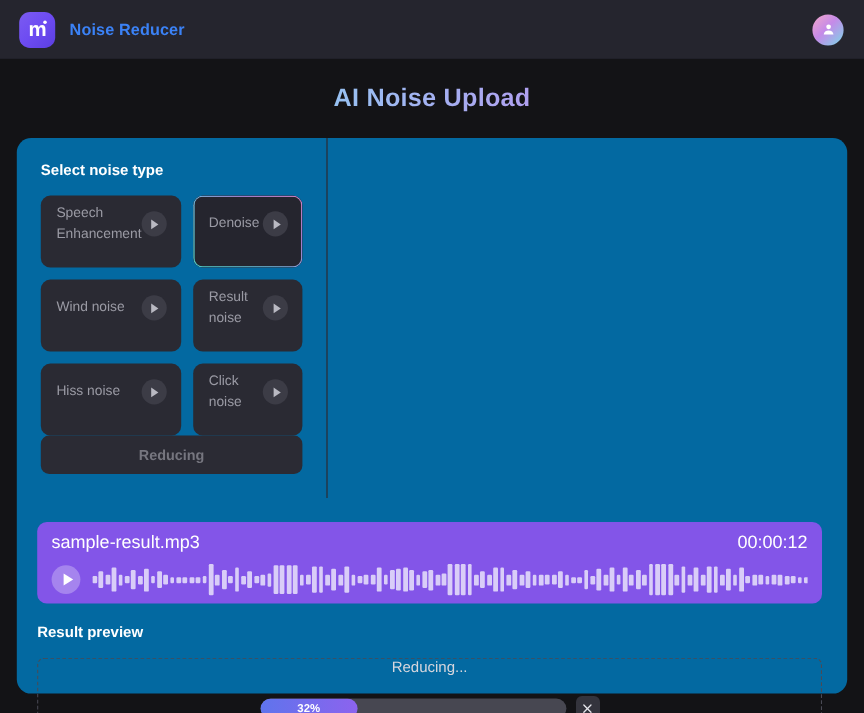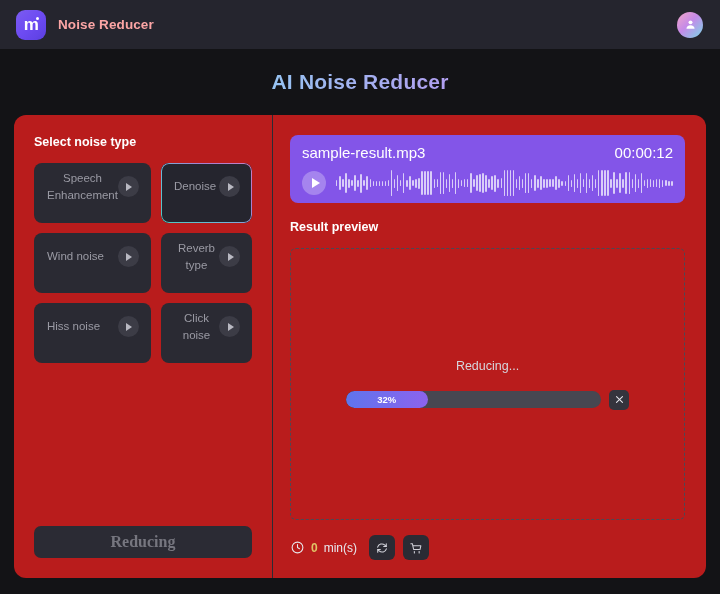--- a/index.html
+++ b/index.html
@@ -40,21 +40,21 @@
     margin-top: -1px;
   }
   .logo-dot {
     position: absolute;
     top: 7px; right: 7px;
     width: 3px; height: 3px;
     border-radius: 50%;
     background: #fff;
   }
   .brand-title {
-    color: #fca5a5;
+    color: #3b82f6;
     font-size: 13.5px;
     font-weight: 700;
     letter-spacing: 0.1px;
   }
   .avatar {
     position: absolute;
     right: 17px; top: 50%;
     transform: translateY(-50%);
     width: 26px; height: 26px;
     border-radius: 50%;
@@ -74,23 +74,24 @@
     color: transparent;
     -webkit-text-fill-color: transparent;
     letter-spacing: 0.2px;
   }
 
   
   .card {
     position: absolute;
     left: 14px; top: 115px;
     width: 692px; height: 463px;
-    background: #b91c1c;
+    background: #0369a1;
     border-radius: 12px;
     display: flex;
+    flex-direction: column;
   }
 
   
   .left-panel {
     width: 259px;
     border-right: 1px solid #2b2b33;
     padding: 20px;
     display: flex;
     flex-direction: column;
   }
@@ -108,21 +109,20 @@
   .noise-card {
     position: relative;
     height: 60px;
     background: #2a2a33;
     border-radius: 8px;
     display: flex;
     align-items: center;
     justify-content: space-between;
     padding: 0 12px 13px 13px;
     cursor: pointer;
-    text-align: center;
   }
   .noise-card .label {
     color: #9a9aa4;
     font-size: 11.5px;
     line-height: 1.45;
     max-width: 72px;
   }
   .noise-card.selected {
     background: #25252e;
   }
@@ -152,23 +152,23 @@
     border-bottom: 4px solid transparent;
     margin-left: 2px;
   }
   .reduce-btn {
     margin-top: auto;
     height: 32px;
     background: #2b2b34;
     border-radius: 7px;
     border: none;
     color: #76767f;
-    font-size: 16px;
+    font-size: 12px;
     font-weight: 700;
-    font-family: Liberation Serif, serif;
+    font-family: Liberation Sans, sans-serif;
     cursor: default;
   }
 
   
   .right-panel {
     flex: 1;
     padding: 20px 21px 18px 17px;
     display: flex;
     flex-direction: column;
   }
@@ -341,21 +341,21 @@
     <span class="brand-title">Noise Reducer</span>
   </div>
   <div class="avatar">
     <svg width="13" height="13" viewBox="0 0 24 24" fill="#ffffff">
       <circle cx="12" cy="8" r="3.6"></circle>
       <path d="M4.5 20c0-4 3.4-6.4 7.5-6.4s7.5 2.4 7.5 6.4z"></path>
     </svg>
   </div>
 </div>
 
-<div class="page-title">AI Noise Reducer</div>
+<div class="page-title">AI Noise Upload</div>
 
 <div class="card">
 
   <div class="left-panel">
     <div class="section-title">Select noise type</div>
 
     <div class="noise-grid">
       <div class="noise-card">
         <span class="label">Speech Enhancement</span>
         <span class="play-btn">
@@ -368,21 +368,21 @@
             <span class="tri"></span>
           </span>
       </div>
       <div class="noise-card">
         <span class="label">Wind noise</span>
         <span class="play-btn">
             <span class="tri"></span>
           </span>
       </div>
       <div class="noise-card">
-        <span class="label">Reverb type</span>
+        <span class="label">Result noise</span>
         <span class="play-btn">
             <span class="tri"></span>
           </span>
       </div>
       <div class="noise-card">
         <span class="label">Hiss noise</span>
         <span class="play-btn">
             <span class="tri"></span>
           </span>
       </div>

